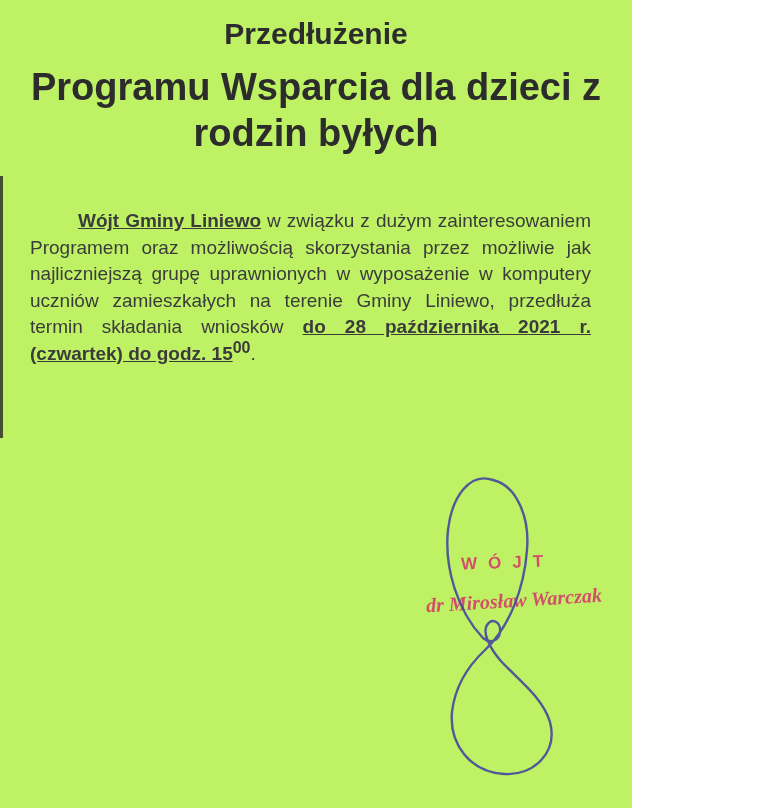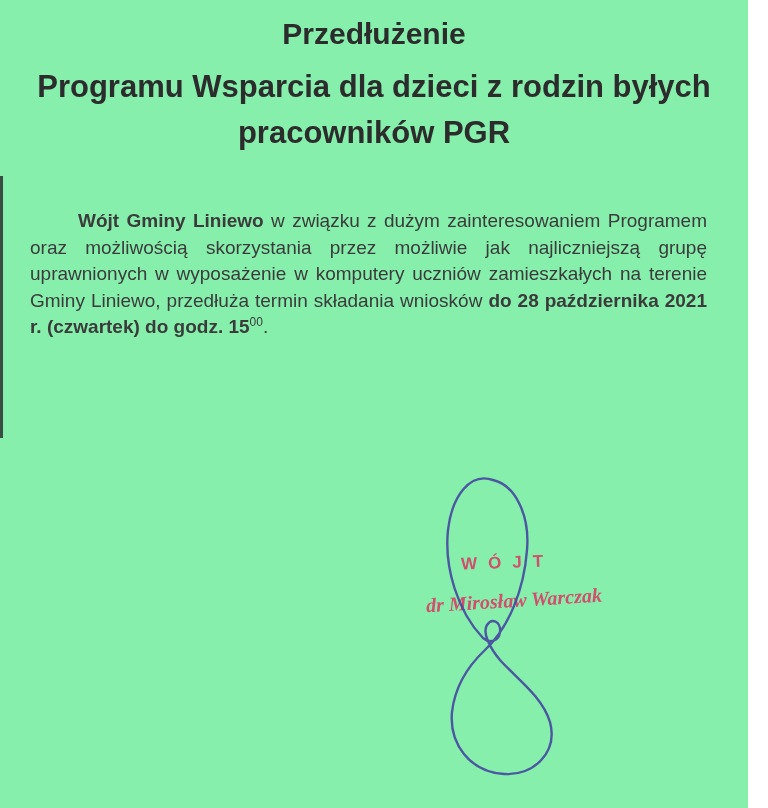--- a/index.html
+++ b/index.html
@@ -1,20 +1,20 @@
 <!DOCTYPE html>
 <html><head>
 <meta charset="utf-8">
 <style>
   html, body { margin: 0; padding: 0; background: #ffffff; }
   .page {
     position: relative;
-    width: 748px;
+    width: 632px;
     height: 808px;
-    background: #86efac;
+    background: #bef264;
     font-family: "Liberation Sans", sans-serif;
     color: #3b3b3b;
     overflow: hidden;
   }
   .scan-edge {
     position: absolute;
     left: 0;
     top: 176px;
     width: 3px;
     height: 262px;
@@ -26,38 +26,38 @@
     padding-top: 16px;
     text-align: center;
     font-size: 30px;
     line-height: 36px;
     font-weight: bold;
     color: #2c2c2c;
   }
   .doc-subtitle {
     margin: 12px 0 0 0;
     text-align: center;
-    font-size: 31px;
+    font-size: 38px;
     line-height: 46px;
     font-weight: bold;
     color: #2c2c2c;
   }
   .doc-subtitle .line { display: block; }
   .content {
     margin: 52px 41px 0 30px;
     text-align: justify;
     font-size: 19px;
     line-height: 26.5px;
     color: #3b3b3b;
   }
   .content p { margin: 0 0 12px 0; text-indent: 48px; }
-  .b { font-weight: bold; }
+  .b { font-weight: bold; text-decoration: underline; }
   sup.sup00 {
-    font-size: 12px;
-    font-weight: normal;
+    font-size: 16px;
+    font-weight: bold;
     vertical-align: super;
     line-height: 0;
   }
   .stamp-role {
     position: absolute;
     left: 461px;
     top: 553px;
     font-size: 17px;
     font-weight: bold;
     letter-spacing: 11px;
@@ -92,21 +92,20 @@
 <body>
 
 <div class="page">
 
   <div class="scan-edge"></div>
 
   <h1 class="doc-title">Przedłużenie</h1>
 
   <h2 class="doc-subtitle">
     <span class="line">Programu Wsparcia dla dzieci z rodzin byłych</span>
-    <span class="line">pracowników PGR</span>
   </h2>
 
   <div class="content">
     <p><span class="b">Wójt Gminy Liniewo</span><span> w związku z dużym zainteresowaniem Programem oraz możliwością skorzystania przez możliwie jak najliczniejszą grupę uprawnionych w wyposażenie w komputery uczniów zamieszkałych na terenie Gminy Liniewo, przedłuża termin składania wniosków </span><span class="b">do 28 października 2021 r. (czwartek) do godz. 15</span><sup class="sup00">00</sup><span>.</span></p>
   </div>
 
   <div class="stamp-role">WÓJT</div>
   <div class="stamp-name">dr Mirosław Warczak</div>
 
   <svg class="sig-svg" viewBox="0 0 768 808" xmlns="http://www.w3.org/2000/svg" aria-hidden="true">

